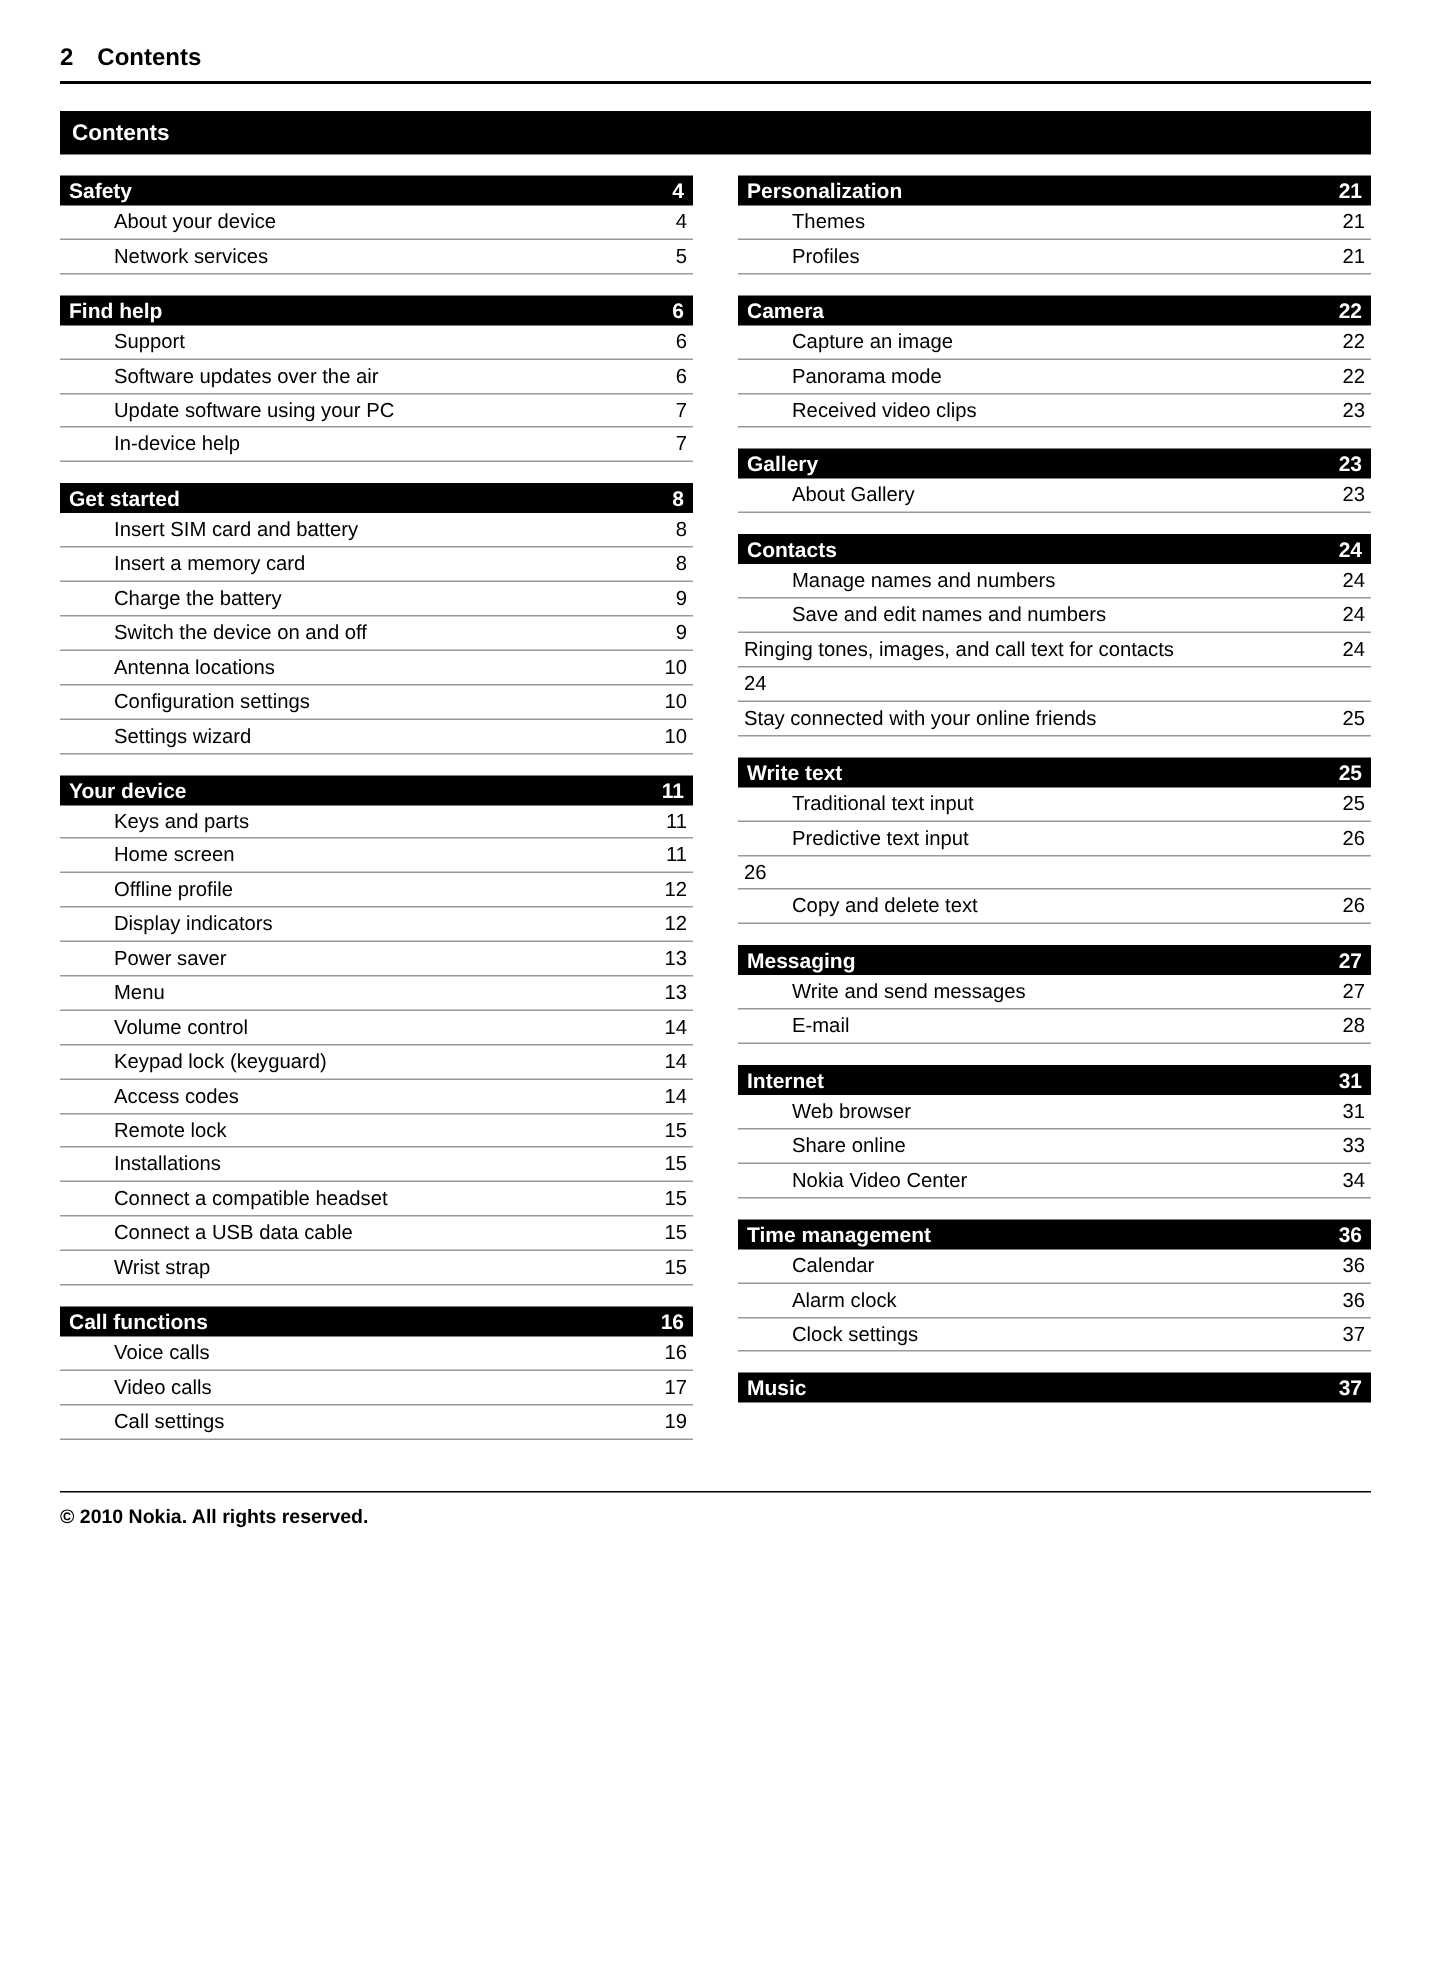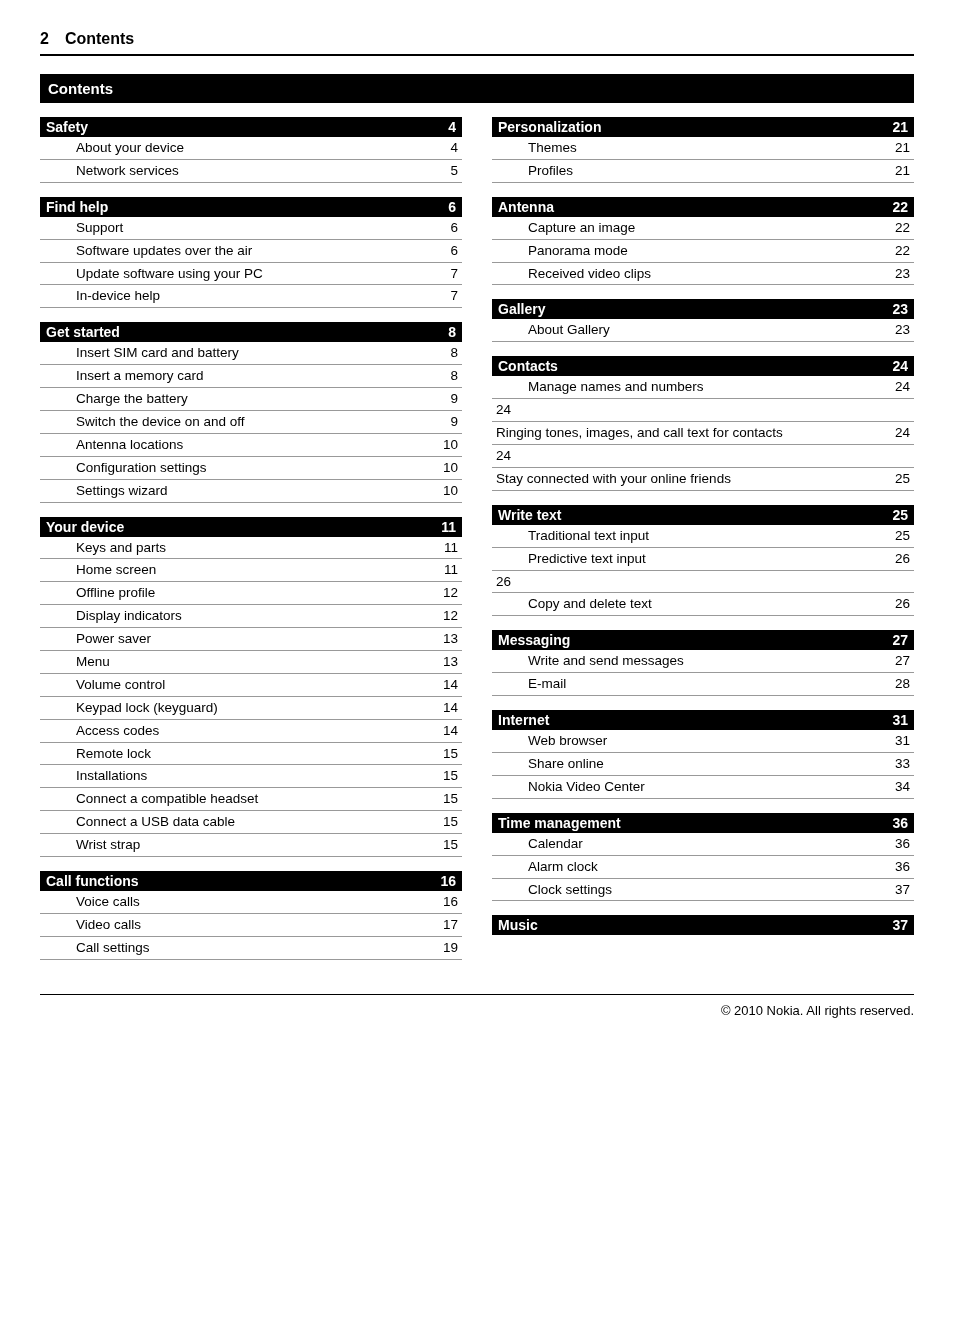--- a/index.html
+++ b/index.html
@@ -88,25 +88,25 @@
     .toc-item-multi .item-label {
       flex: 1;
       padding-right: 6px;
     }
     .toc-item-multi .item-num {
       white-space: nowrap;
     }
 
     .page-footer {
       border-top: 1px solid #000;
-      text-align: right;
+      text-align: left;
       padding-top: 8px;
       margin-top: 20px;
       font-size: 13px;
-      font-weight: normal;
+      font-weight: bold;
     }
 
     .contents-header-box {
       background: #000;
       color: #fff;
       padding: 6px 8px;
       font-weight: bold;
       font-size: 15px;
       margin-bottom: 14px;
     }
@@ -286,21 +286,21 @@
           <span class="item-label">Themes</span>
           <span class="item-num">21</span>
         </div>
         <div class="toc-item">
           <span class="item-label">Profiles</span>
           <span class="item-num">21</span>
         </div>
       </div>
       <div class="section">
         <div class="section-header">
-          <span>Antenna</span>
+          <span>Camera</span>
           <span>22</span>
         </div>
         <div class="toc-item">
           <span class="item-label">Capture an image</span>
           <span class="item-num">22</span>
         </div>
         <div class="toc-item">
           <span class="item-label">Panorama mode</span>
           <span class="item-num">22</span>
         </div>
@@ -322,20 +322,21 @@
       <div class="section">
         <div class="section-header">
           <span>Contacts</span>
           <span>24</span>
         </div>
         <div class="toc-item">
           <span class="item-label">Manage names and numbers</span>
           <span class="item-num">24</span>
         </div>
         <div class="toc-item">
+          <span class="item-label">Save and edit names and numbers</span>
           <span class="item-num">24</span>
         </div>
         <div class="toc-item-multi">
           <div class="toc-item-multi-inner">
             <span class="item-label">Ringing tones, images, and call text for contacts</span>
             <span class="item-num">24</span>
           </div>
         </div>
         <div class="toc-item">
           <span class="item-num">24</span>

